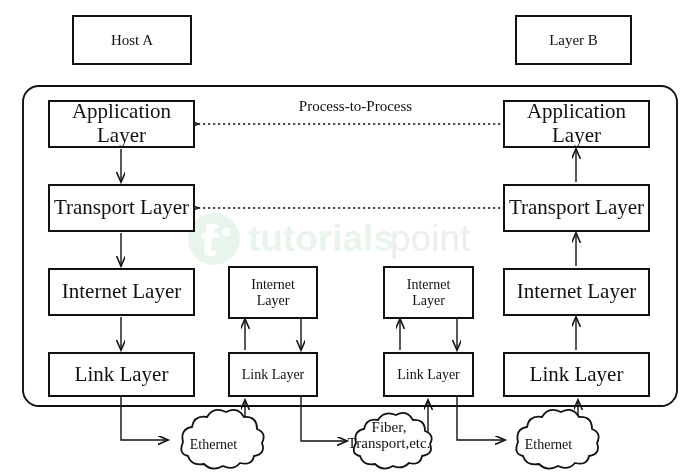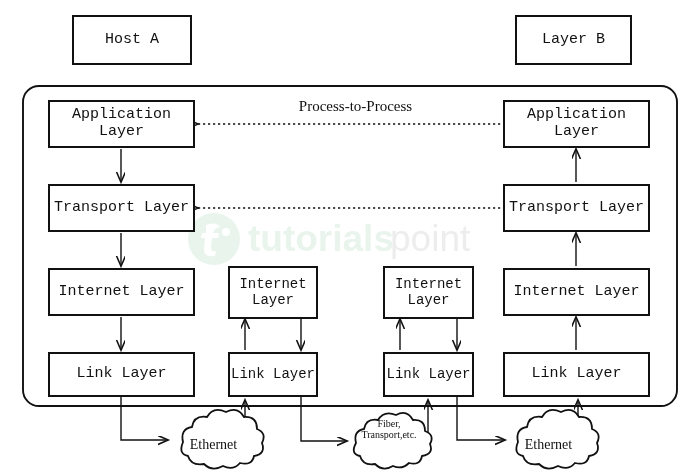--- a/index.html
+++ b/index.html
@@ -30,44 +30,43 @@
     box-sizing: border-box;
     background: #ffffff;
     border: 2px solid #111111;
     display: flex;
     align-items: center;
     justify-content: center;
     text-align: center;
     color: #111111;
     line-height: 1.12;
     z-index: 4;
-    font-family: Liberation Mono, monospace;
   }
   .host-box { font-size: 15px; }
-  .stack-box { font-size: 15px; }
+  .stack-box { font-size: 21px; }
   .router-box { font-size: 14px; }
 
   .edge-label {
     position: absolute;
     z-index: 5;
     color: #111111;
     font-size: 15px;
     white-space: nowrap;
     text-align: center;
   }
   .cloud-label {
     position: absolute;
     z-index: 5;
     color: #111111;
     text-align: center;
     line-height: 1.08;
     white-space: nowrap;
   }
   .cloud-label.big { font-size: 14px; margin-top: 8px; }
-  .cloud-label.small { font-size: 10px; }
+  .cloud-label.small { font-size: 15px; }
 </style>
 </head>
 <body>
 
 <div id="canvas">
 
   <svg id="wm-layer" class="layer">
     <circle cx="214" cy="239" r="26" fill="#e9f5ec"></circle>
     <path d="M206 225 q10 -4 14 2 q-6 1 -7 6 l6 0 l-1 5 l-6 0 l-1 10 q0 4 5 3 l-1 5 q-11 2 -11 -7 l1 -11 l-4 0 l1 -5 l4 0 z" fill="#ffffff"></path>
     <circle cx="226" cy="232" r="4" fill="#ffffff"></circle>

